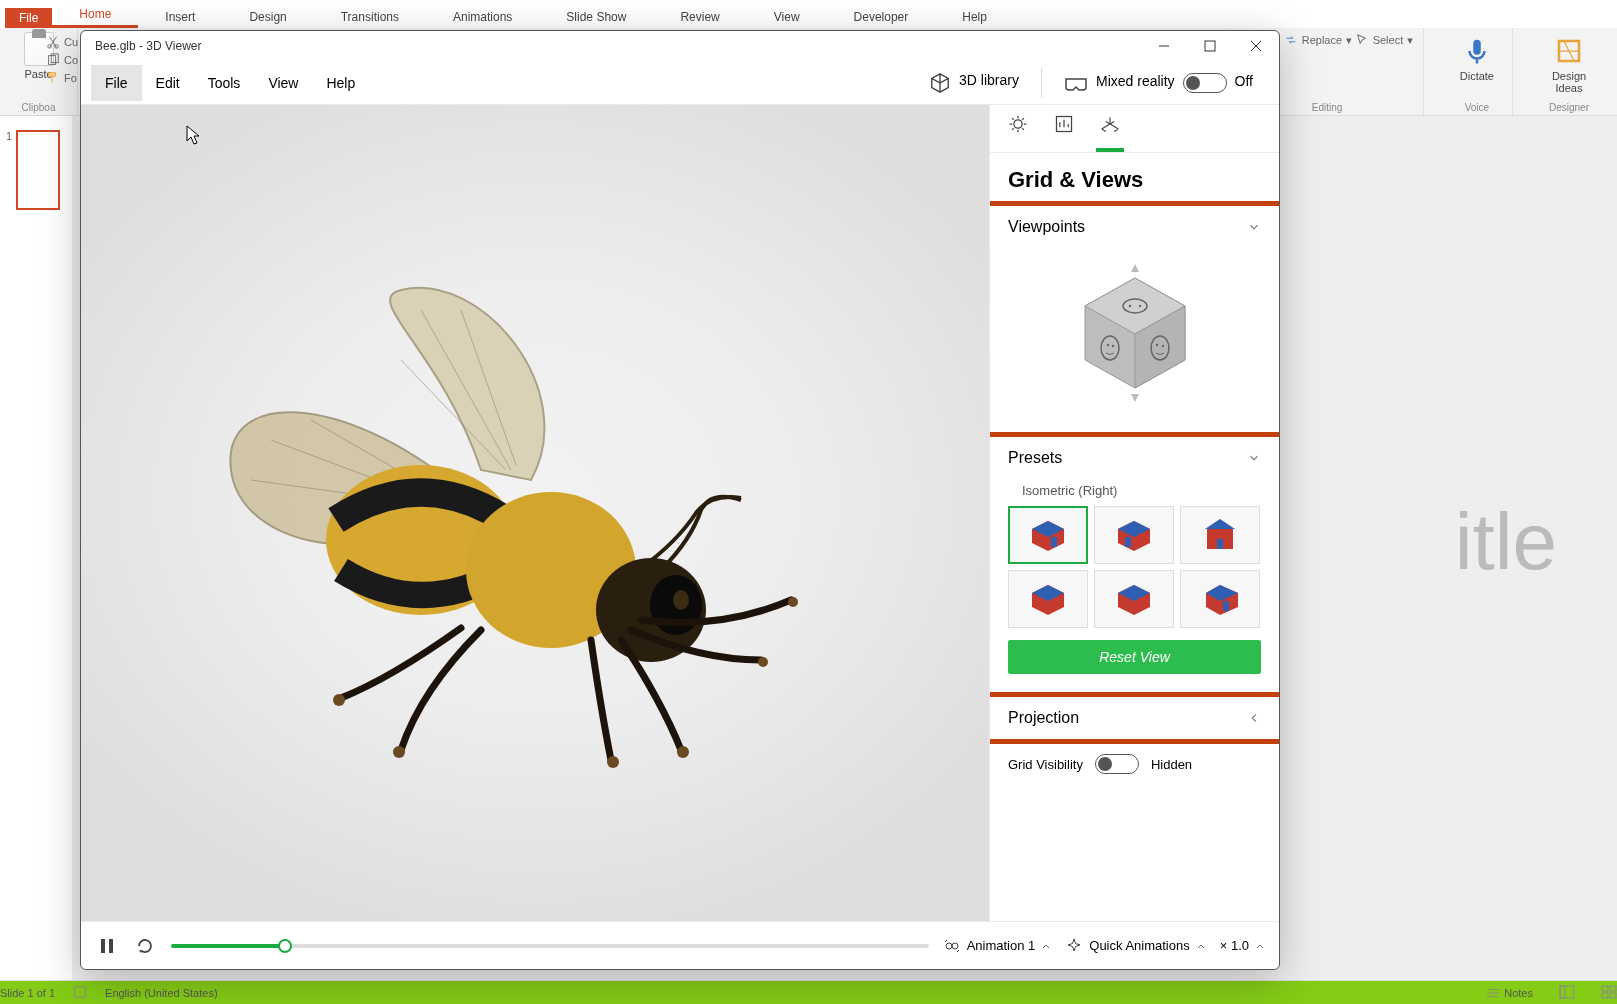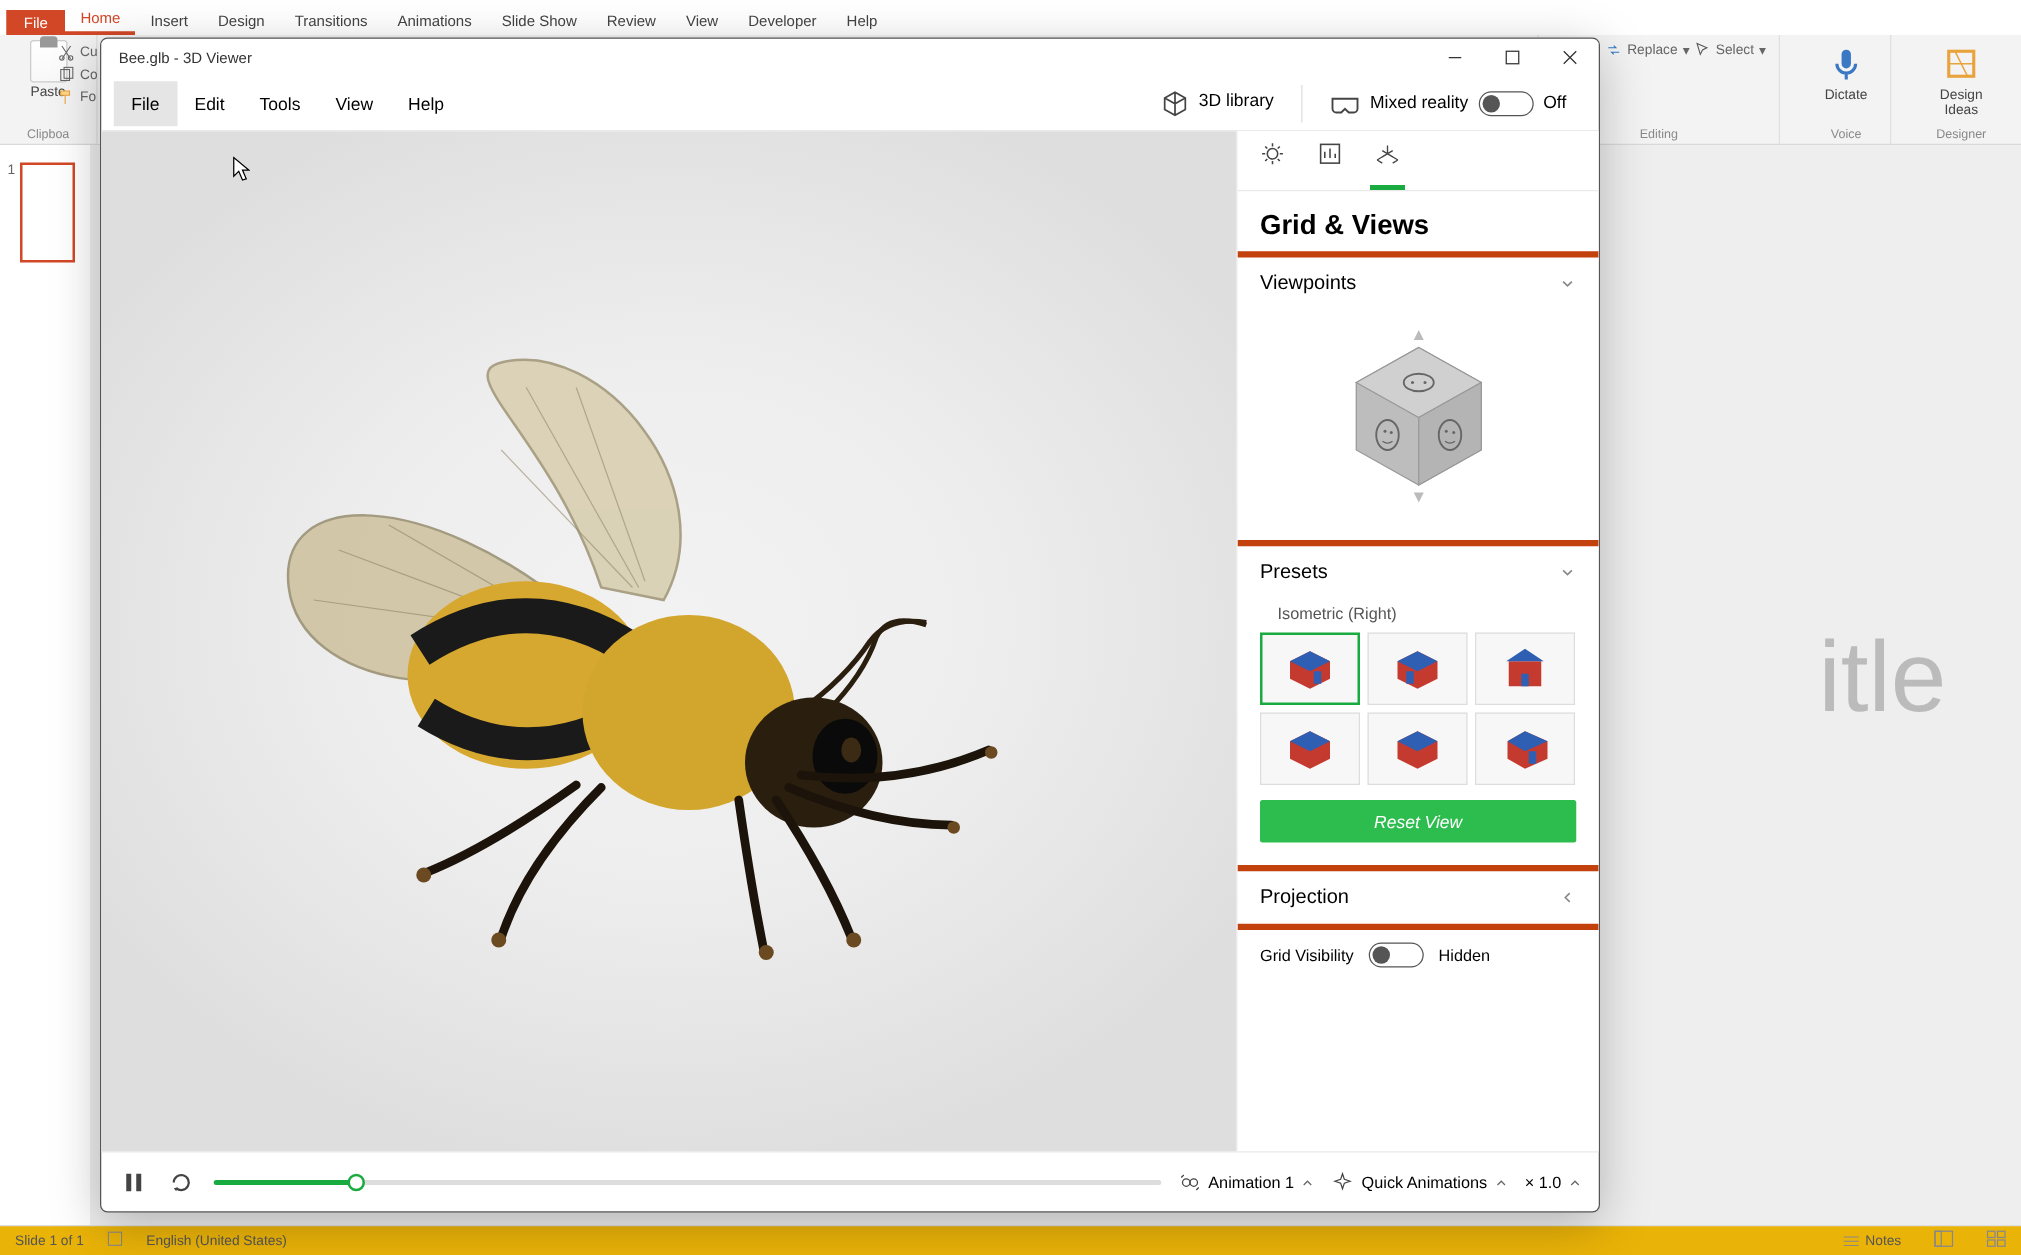--- a/index.html
+++ b/index.html
@@ -1,20 +1,20 @@
 <!DOCTYPE html>
 <html><head>
 <meta charset="utf-8">
 <style>
 * { margin: 0; padding: 0; box-sizing: border-box; font-family: "Segoe UI", Arial, sans-serif; }
 body { background: #fff; width: 1617px; height: 1004px; overflow: hidden; position: relative; }
 
 
 .pp-tabs { height: 28px; background: #fff; display: flex; align-items: flex-end; padding-left: 5px; font-size: 12px; }
-.pp-tabs .tab { padding: 4px 12px; cursor: pointer; color: #444; }
+.pp-tabs .tab { padding: 4px 27px; cursor: pointer; color: #444; }
 .pp-tabs .tab.active { border-bottom: 3px solid #d24726; color: #d24726; }
 .pp-tabs .tab.file { background: #d24726; color: #fff; padding: 3px 14px; }
 .pp-ribbon { height: 88px; background: #f3f3f3; border-bottom: 1px solid #d9d9d9; display: flex; font-size: 11px; color: #444; }
 .pp-group { border-right: 1px solid #e0e0e0; padding: 4px 10px 2px; display: flex; flex-direction: column; position: relative; }
 .pp-group-title { position: absolute; bottom: 2px; left: 0; right: 0; text-align: center; font-size: 10px; color: #898989; }
 .clip-btn { display: flex; flex-direction: column; align-items: center; gap: 2px; }
 .clip-icon { width: 30px; height: 34px; background: linear-gradient(#fff,#f8f8f8); border: 1px solid #ccc; border-radius: 3px; position: relative; }
 .clip-icon::after { content: ""; position: absolute; top: -4px; left: 50%; transform: translateX(-50%); width: 14px; height: 9px; background: #999; border-radius: 3px 3px 0 0; }
 .mini-row { display: flex; align-items: center; gap: 4px; padding: 1px 0; font-size: 11px; color: #666; cursor: pointer; }
 .mini-row svg { width: 14px; height: 14px; }
@@ -26,21 +26,21 @@
 
 .pp-body { position: absolute; top: 116px; left: 0; right: 0; bottom: 24px; display: flex; }
 .thumb-pane { width: 72px; background: #fff; padding-top: 14px; }
 .thumb-wrap { display: flex; gap: 4px; padding: 0 6px; }
 .thumb-num { font-size: 11px; color: #666; }
 .thumb { width: 44px; height: 80px; border: 2px solid #d24726; background: #fff; }
 .canvas-area { flex: 1; background: #eee; position: relative; display: flex; align-items: center; justify-content: center; }
 .slide-title-ghost { position: absolute; right: 60px; top: 44%; font-size: 80px; font-weight: 300; color: #bbb; }
 
 
-.pp-status { position: absolute; bottom: 0; left: 0; right: 0; height: 24px; background: #eab308; border-top: 1px solid #ddd; display: flex; align-items: center; font-size: 11px; color: #555; padding: 0 12px; gap: 18px; }
+.pp-status { position: absolute; bottom: 0; left: 0; right: 0; height: 24px; background: #84cc16; border-top: 1px solid #ddd; display: flex; align-items: center; font-size: 11px; color: #555; padding: 0 0; gap: 18px; }
 .pp-status .right { margin-left: auto; display: flex; gap: 26px; align-items: center; }
 
 
 .viewer {
   position: absolute; left: 80px; top: 30px; width: 1200px; height: 940px;
   background: #fff; border: 1px solid #555; border-radius: 6px;
   box-shadow: 0 10px 40px rgba(0,0,0,0.25);
   display: flex; flex-direction: column; overflow: hidden;
 }
 .viewer-title { height: 30px; display: flex; align-items: center; padding-left: 14px; font-size: 12px; color: #333; }

